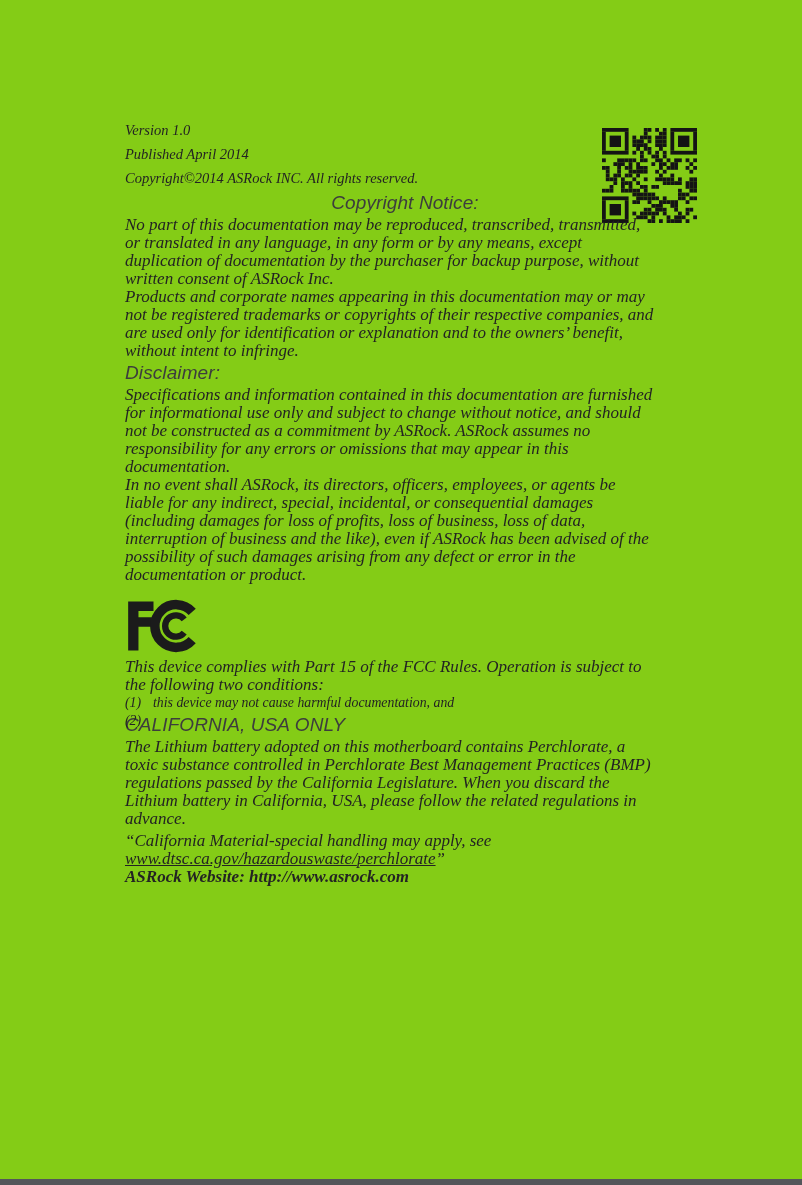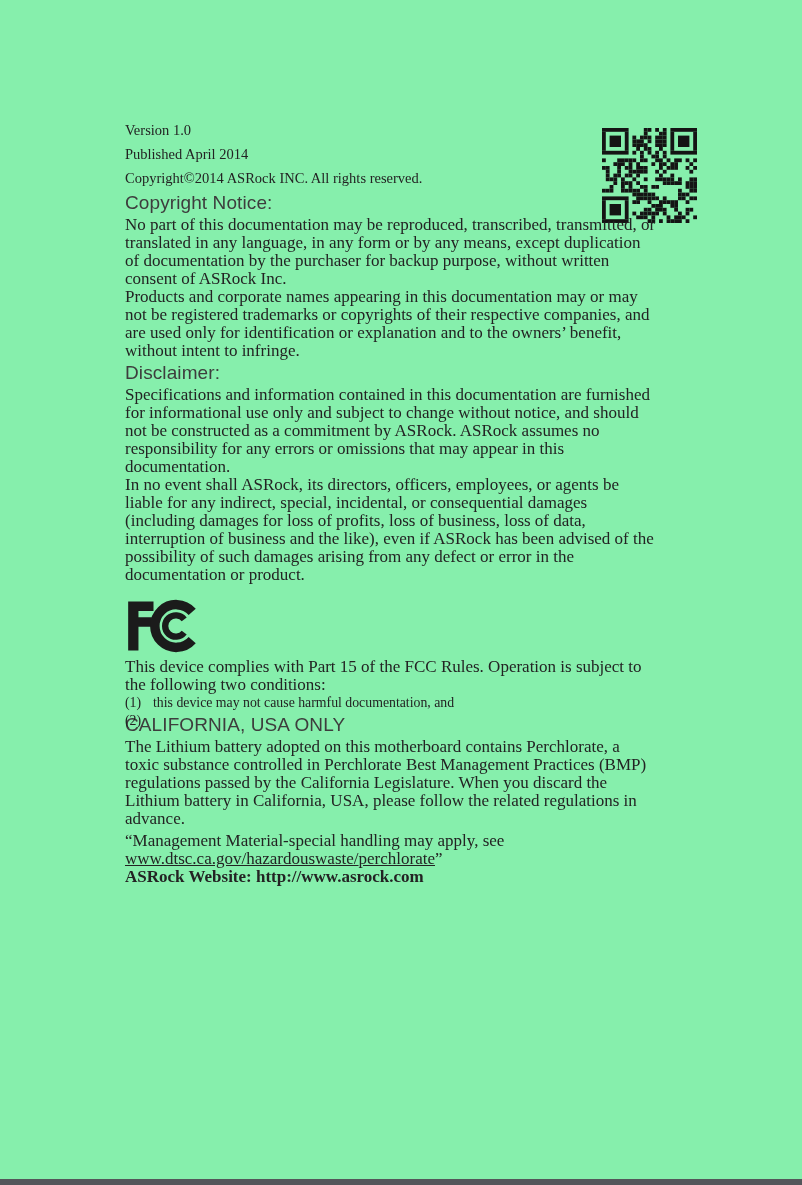--- a/index.html
+++ b/index.html
@@ -1,22 +1,23 @@
 <!DOCTYPE html>
 <html><head>
 <meta charset="utf-8">
 <style>
   html,body{margin:0;padding:0;background:#ffffff;}
   .page{
     position:relative;
     width:802px;height:1185px;
-    background:#86efac;
+    background:#84cc16;
     font-family:"Liberation Serif", serif;
     color:#232323;
     overflow:hidden;
+    font-style:italic;
   }
   .content{
     position:absolute;
     left:125px;top:118px;
     width:560px;
   }
   .meta p{
     margin:0;
     font-size:14.5px;
     line-height:24px;
@@ -24,21 +25,21 @@
   }
   h2.sec{
     font-family:"Liberation Sans", sans-serif;
     font-weight:400;
     font-size:19px;
     line-height:26px;
     color:#3d3d3d;
     margin:0;
     letter-spacing:.1px;
   }
-  .h-copyright{margin-top:7px;}
+  .h-copyright{margin-top:7px;text-align:center;}
   .h-disclaimer{margin-top:16px;}
   .h-california{margin-top:11px;font-size:18px;}
   p.body{
     font-size:17px;
     line-height:18px;
     margin:0;
     width:532px;
     text-align:left;
   }
   .p-first{margin-top:9px;}
@@ -346,21 +347,21 @@
         <span>this device may not cause harmful documentation, and</span>
       </div>
       <div class="fcc-item">
         <span class="num">(2)</span>
       </div>
     </div>
 
     <h2 class="sec h-california">CALIFORNIA, USA ONLY</h2>
     <p class="body p-first wide" style="margin-bottom:4px;">The Lithium battery adopted on this motherboard contains Perchlorate, a toxic substance controlled in Perchlorate Best Management Practices (BMP) regulations passed by the California Legislature. When you discard the Lithium battery in California, USA, please follow the related regulations in advance.</p>
     <p class="body wide cal-quote">
-      <span>“Management Material-special handling may apply, see </span><a href="#"><span>www.dtsc.ca.gov/hazardouswaste/</span><wbr><span>perchlorate</span></a><span>”</span>
+      <span>“California Material-special handling may apply, see </span><a href="#"><span>www.dtsc.ca.gov/hazardouswaste/</span><wbr><span>perchlorate</span></a><span>”</span>
     </p>
 
     <p class="body website">ASRock Website: http://www.asrock.com</p>
 
   </div>
 
   <div class="bottom-bar"></div>
 </div>
 
 </body></html>

